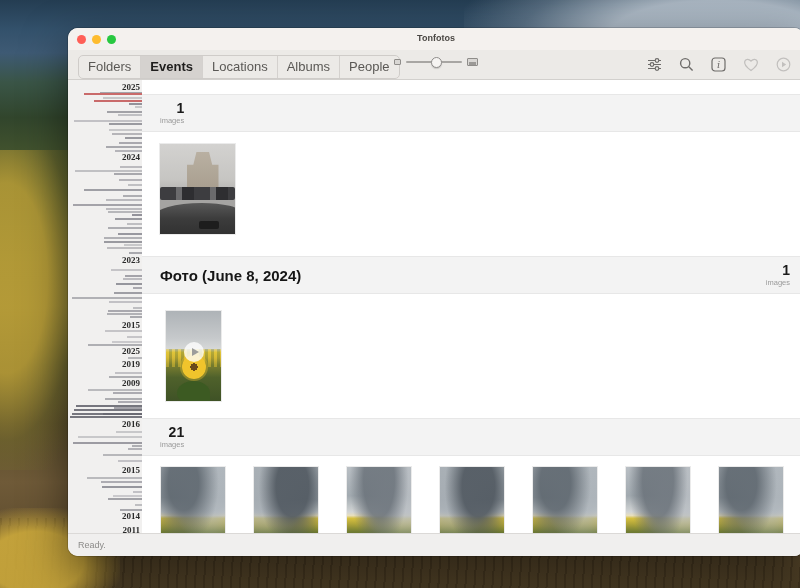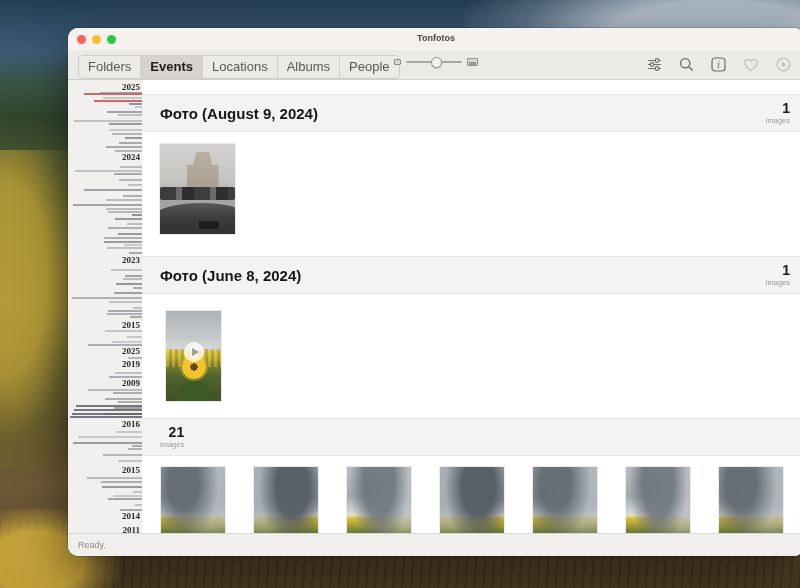--- a/index.html
+++ b/index.html
@@ -294,21 +294,20 @@
         <div class="tl-bar" style="top: 325px; width: 66px; background: rgba(88, 88, 98, 0.8);"></div>
         <div class="tl-bar" style="top: 329px; width: 68px; background: rgba(88, 88, 98, 0.8);"></div>
         <div class="tl-bar" style="top: 333px; width: 70px; background: rgba(88, 88, 98, 0.8);"></div>
         <div class="tl-bar" style="top: 336px; width: 72px; background: rgba(88, 88, 98, 0.8);"></div>
       </div>
 
     <div class="main">
       <div style="height:14px"></div>
 
       <div class="sec-header">
-        <div class="sec-title">Фото (August 9, 2024)</div>
         <div class="sec-count">
           <span class="n">1</span>
           <span class="u">images</span>
         </div>
       </div>
       <div class="sec-photos" style="height:124px">
         <div class="photo-traffic ph">
           <div class="pt-building"></div>
           <div class="pt-cars"></div>
           <div class="pt-pillar"></div>

